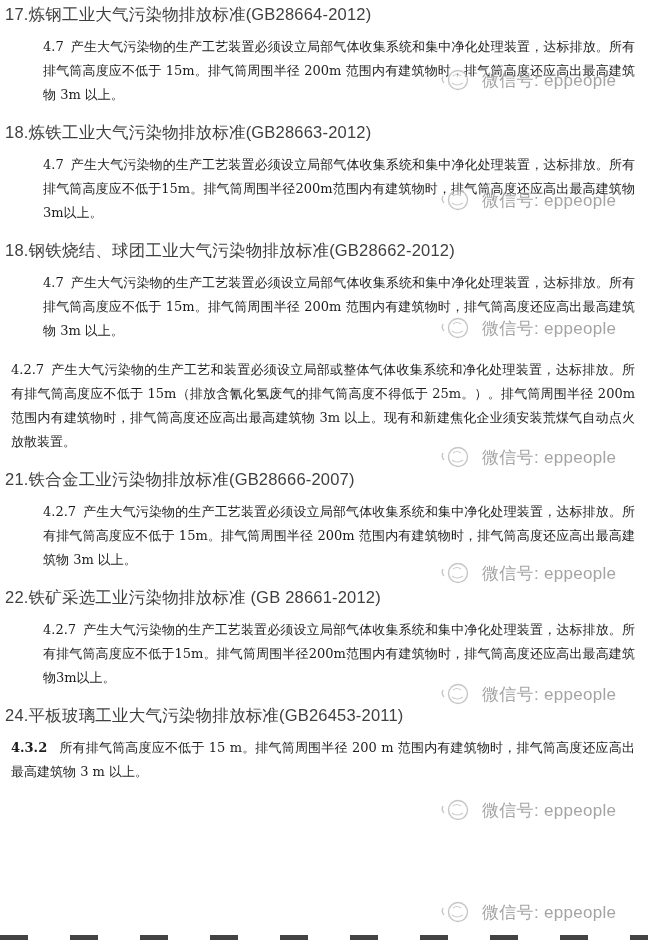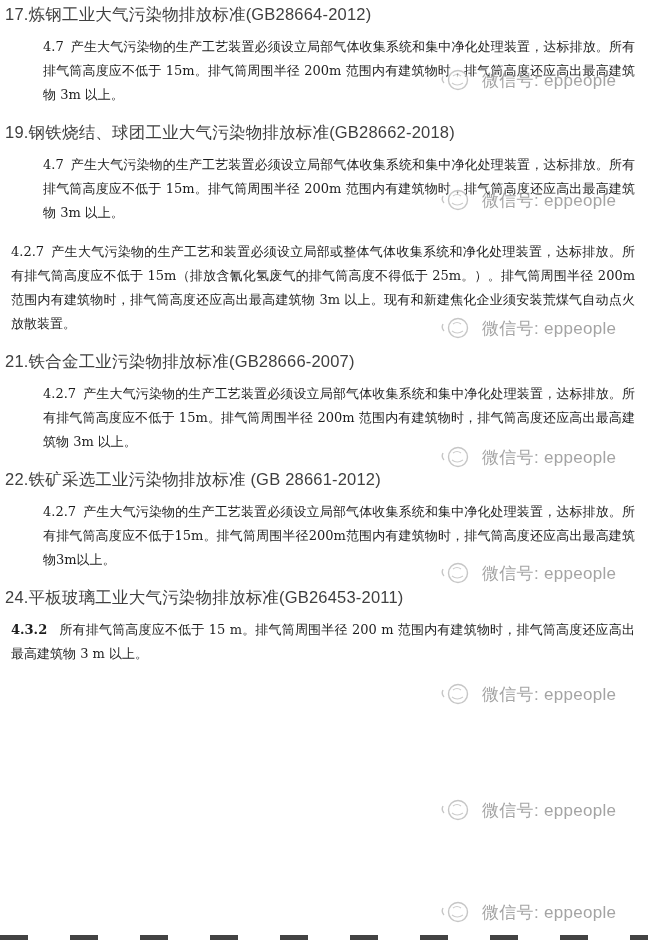--- a/index.html
+++ b/index.html
@@ -71,23 +71,27 @@
 </head>
 <body>
 
 <div class="page">
 
   <div class="section indent">
     <h2 class="section-title">17.炼钢工业大气污染物排放标准(GB28664-2012)</h2>
     <p class="clause-paragraph"><span class="clause-num">4.7</span><span>产生大气污染物的生产工艺装置必须设立局部气体收集系统和集中净化处理装置，达标排放。所有排气筒高度应不低于 15m。排气筒周围半径 200m 范围内有建筑物时，排气筒高度还应高出最高建筑物 3m 以上。</span></p>
   </div>
 
+  <div class="section indent">
+    <h2 class="section-title">18.炼铁工业大气污染物排放标准(GB28663-2012)</h2>
+    <p class="clause-paragraph"><span class="clause-num">4.7</span><span>产生大气污染物的生产工艺装置必须设立局部气体收集系统和集中净化处理装置，达标排放。所有排气筒高度应不低于15m。排气筒周围半径200m范围内有建筑物时，排气筒高度还应高出最高建筑物3m以上。</span></p>
+  </div>
 
   <div class="section indent">
-    <h2 class="section-title">19.钢铁烧结、球团工业大气污染物排放标准(GB28662-2018)</h2>
+    <h2 class="section-title">18.钢铁烧结、球团工业大气污染物排放标准(GB28662-2012)</h2>
     <p class="clause-paragraph"><span class="clause-num">4.7</span><span>产生大气污染物的生产工艺装置必须设立局部气体收集系统和集中净化处理装置，达标排放。所有排气筒高度应不低于 15m。排气筒周围半径 200m 范围内有建筑物时，排气筒高度还应高出最高建筑物 3m 以上。</span></p>
   </div>
 
   <div class="section">
     <p class="clause-paragraph"><span class="clause-num">4.2.7</span><span>产生大气污染物的生产工艺和装置必须设立局部或整体气体收集系统和净化处理装置，达标排放。所有排气筒高度应不低于 15m（排放含氰化氢废气的排气筒高度不得低于 25m。）。排气筒周围半径 200m 范围内有建筑物时，排气筒高度还应高出最高建筑物 3m 以上。现有和新建焦化企业须安装荒煤气自动点火放散装置。</span></p>
   </div>
 
   <div class="section indent">
     <h2 class="section-title">21.铁合金工业污染物排放标准(GB28666-2007)</h2>
     <p class="clause-paragraph"><span class="clause-num">4.2.7</span><span>产生大气污染物的生产工艺装置必须设立局部气体收集系统和集中净化处理装置，达标排放。所有排气筒高度应不低于 15m。排气筒周围半径 200m 范围内有建筑物时，排气筒高度还应高出最高建筑物 3m 以上。</span></p>

